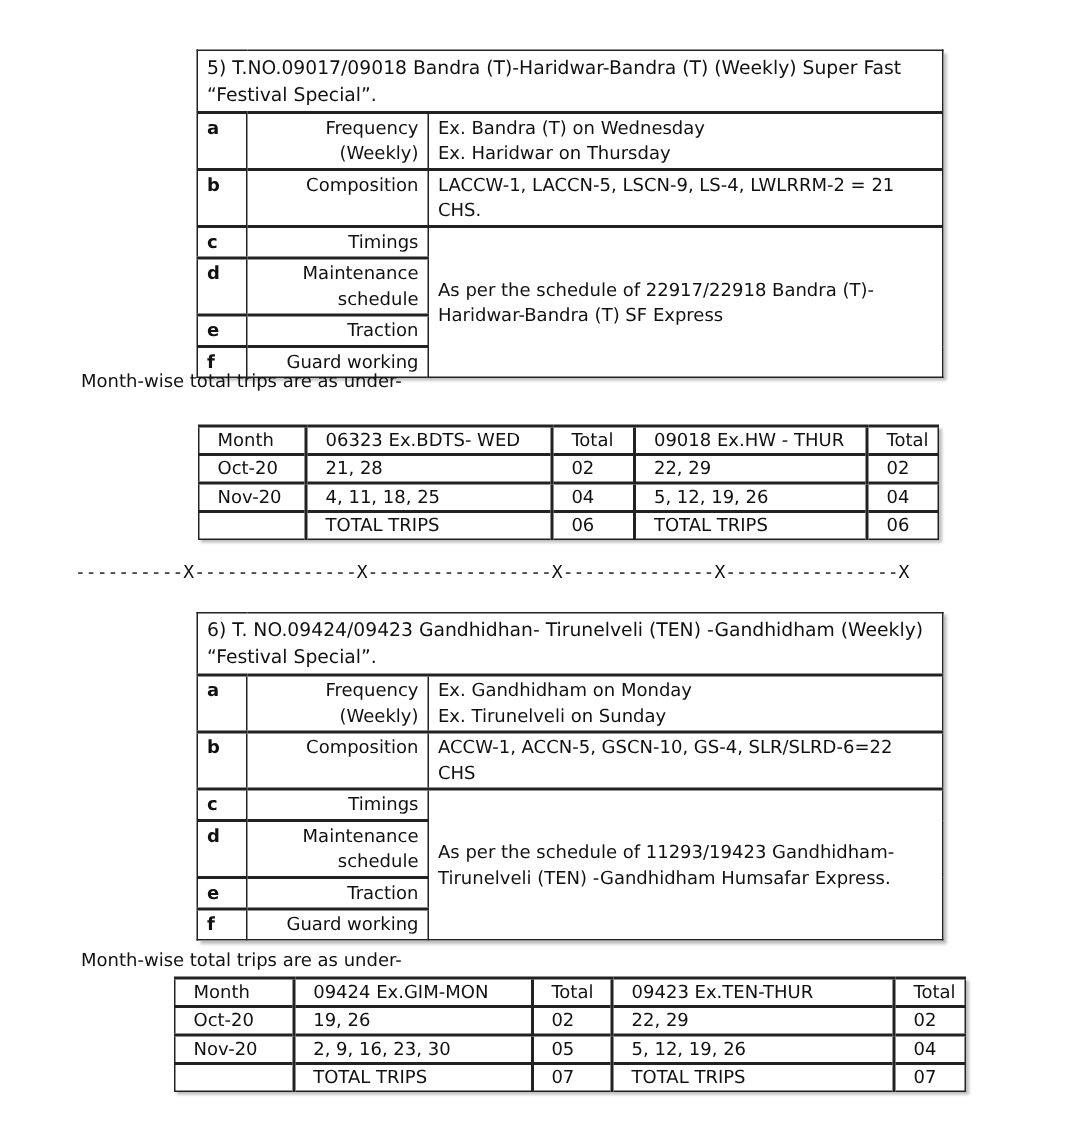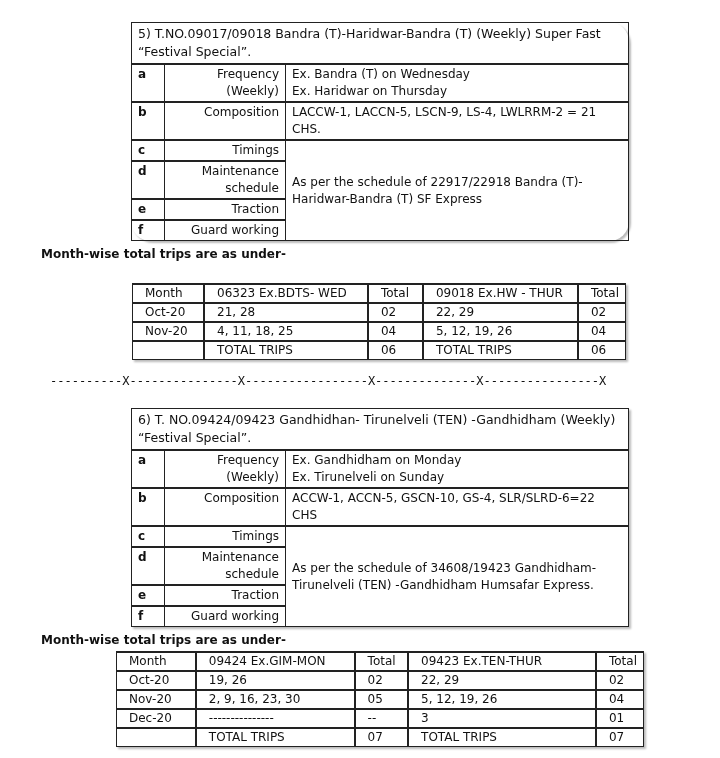--- a/index.html
+++ b/index.html
@@ -10,42 +10,42 @@
 
   .spec { position:absolute; left:131px; border-collapse:collapse; width:498px;
           border:1.5px solid #222; box-shadow:2px 2px 2px #bbb; }
   .spec td { border:1px solid #222; padding:1px 6px; vertical-align:top; line-height:17px; font-size:12px; }
   .spec td.title { font-size:12.5px; padding:2px 6px; line-height:18px; }
   .spec td.k { width:20px; font-weight:bold; }
   .spec td.lbl { width:108px;text-align:right; }
   .spec td.merged { vertical-align:middle;margin-left:32px; }
   .spec tr.thick td { border-top:2px solid #222; }
 
-  .note { position:absolute; left:41px; font-size:12px; font-weight:bold; }
+  .note { position:absolute; left:54px; font-size:12px; font-weight:normal; }
 
   .trips { position:absolute; border-collapse:collapse; border:1.5px solid #222; box-shadow:2px 2px 2px #bbb; }
   .trips td { border:1px solid #222; padding:0 6px; height:17px; font-size:12px; line-height:17px; }
   .trips tr td { border-top:2px solid #222;padding-left:12px; }
   .trips td.sep { border-left:2px solid #222; }
 
   .divider { position:absolute; left:50px; top:374px; width:640px; font-size:12px;
              font-family:"DejaVu Sans Mono", monospace; letter-spacing:0px; white-space:pre; }
 </style>
 </head>
 <body>
 
 <div class="topmarks">
   <span style="left:138px">"</span>
     <span style="left:268px">"</span>
     <span style="left:425px">"</span>
     <span style="left:553px">"</span>
     <span style="left:690px">"</span>
 </div>
 
-<table class="spec" style="top:22px;border-radius:20px;">
+<table class="spec" style="top:33px;">
   <tbody>
       <tr>
         <td class="title" colspan="3">5) T.NO.09017/09018 Bandra (T)-Haridwar-Bandra (T) (Weekly) Super Fast “Festival Special”.</td>
       </tr>
   <tr class="thick">
     <td class="k">a</td>
     <td class="lbl">Frequency (Weekly)</td>
     <td style="white-space:pre-line">Ex. Bandra (T) on Wednesday
 Ex. Haridwar on Thursday</td>
   </tr>
@@ -123,21 +123,21 @@
 Ex. Tirunelveli on Sunday</td>
   </tr>
   <tr class="thick">
     <td class="k">b</td>
     <td class="lbl">Composition</td>
     <td>ACCW-1, ACCN-5, GSCN-10, GS-4, SLR/SLRD-6=22 CHS</td>
   </tr>
   <tr class="thick">
     <td class="k">c</td>
     <td class="lbl">Timings</td>
-    <td class="merged" rowspan="4">As per the schedule of 34608/19423 Gandhidham-Tirunelveli (TEN) -Gandhidham Humsafar Express.</td>
+    <td class="merged" rowspan="4">As per the schedule of 11293/19423 Gandhidham-Tirunelveli (TEN) -Gandhidham Humsafar Express.</td>
   </tr>
   <tr class="thick">
     <td class="k">d</td>
     <td class="lbl">Maintenance schedule</td>
   </tr>
   <tr class="thick">
     <td class="k">e</td>
     <td class="lbl">Traction</td>
   </tr>
   <tr class="thick">
@@ -166,27 +166,20 @@
     <td class="sep">02</td>
   </tr>
   <tr>
     <td>Nov-20</td>
     <td class="sep">2, 9, 16, 23, 30</td>
     <td class="sep">05</td>
     <td class="sep">5, 12, 19, 26</td>
     <td class="sep">04</td>
   </tr>
   <tr>
-    <td>Dec-20</td>
-    <td class="sep">---------------</td>
-    <td class="sep">--</td>
-    <td class="sep">3</td>
-    <td class="sep">01</td>
-  </tr>
-  <tr>
     <td></td>
     <td class="sep">TOTAL TRIPS</td>
     <td class="sep">07</td>
     <td class="sep">TOTAL TRIPS</td>
     <td class="sep">07</td>
   </tr>
 </tbody>
   </table>
 
 </body></html>

